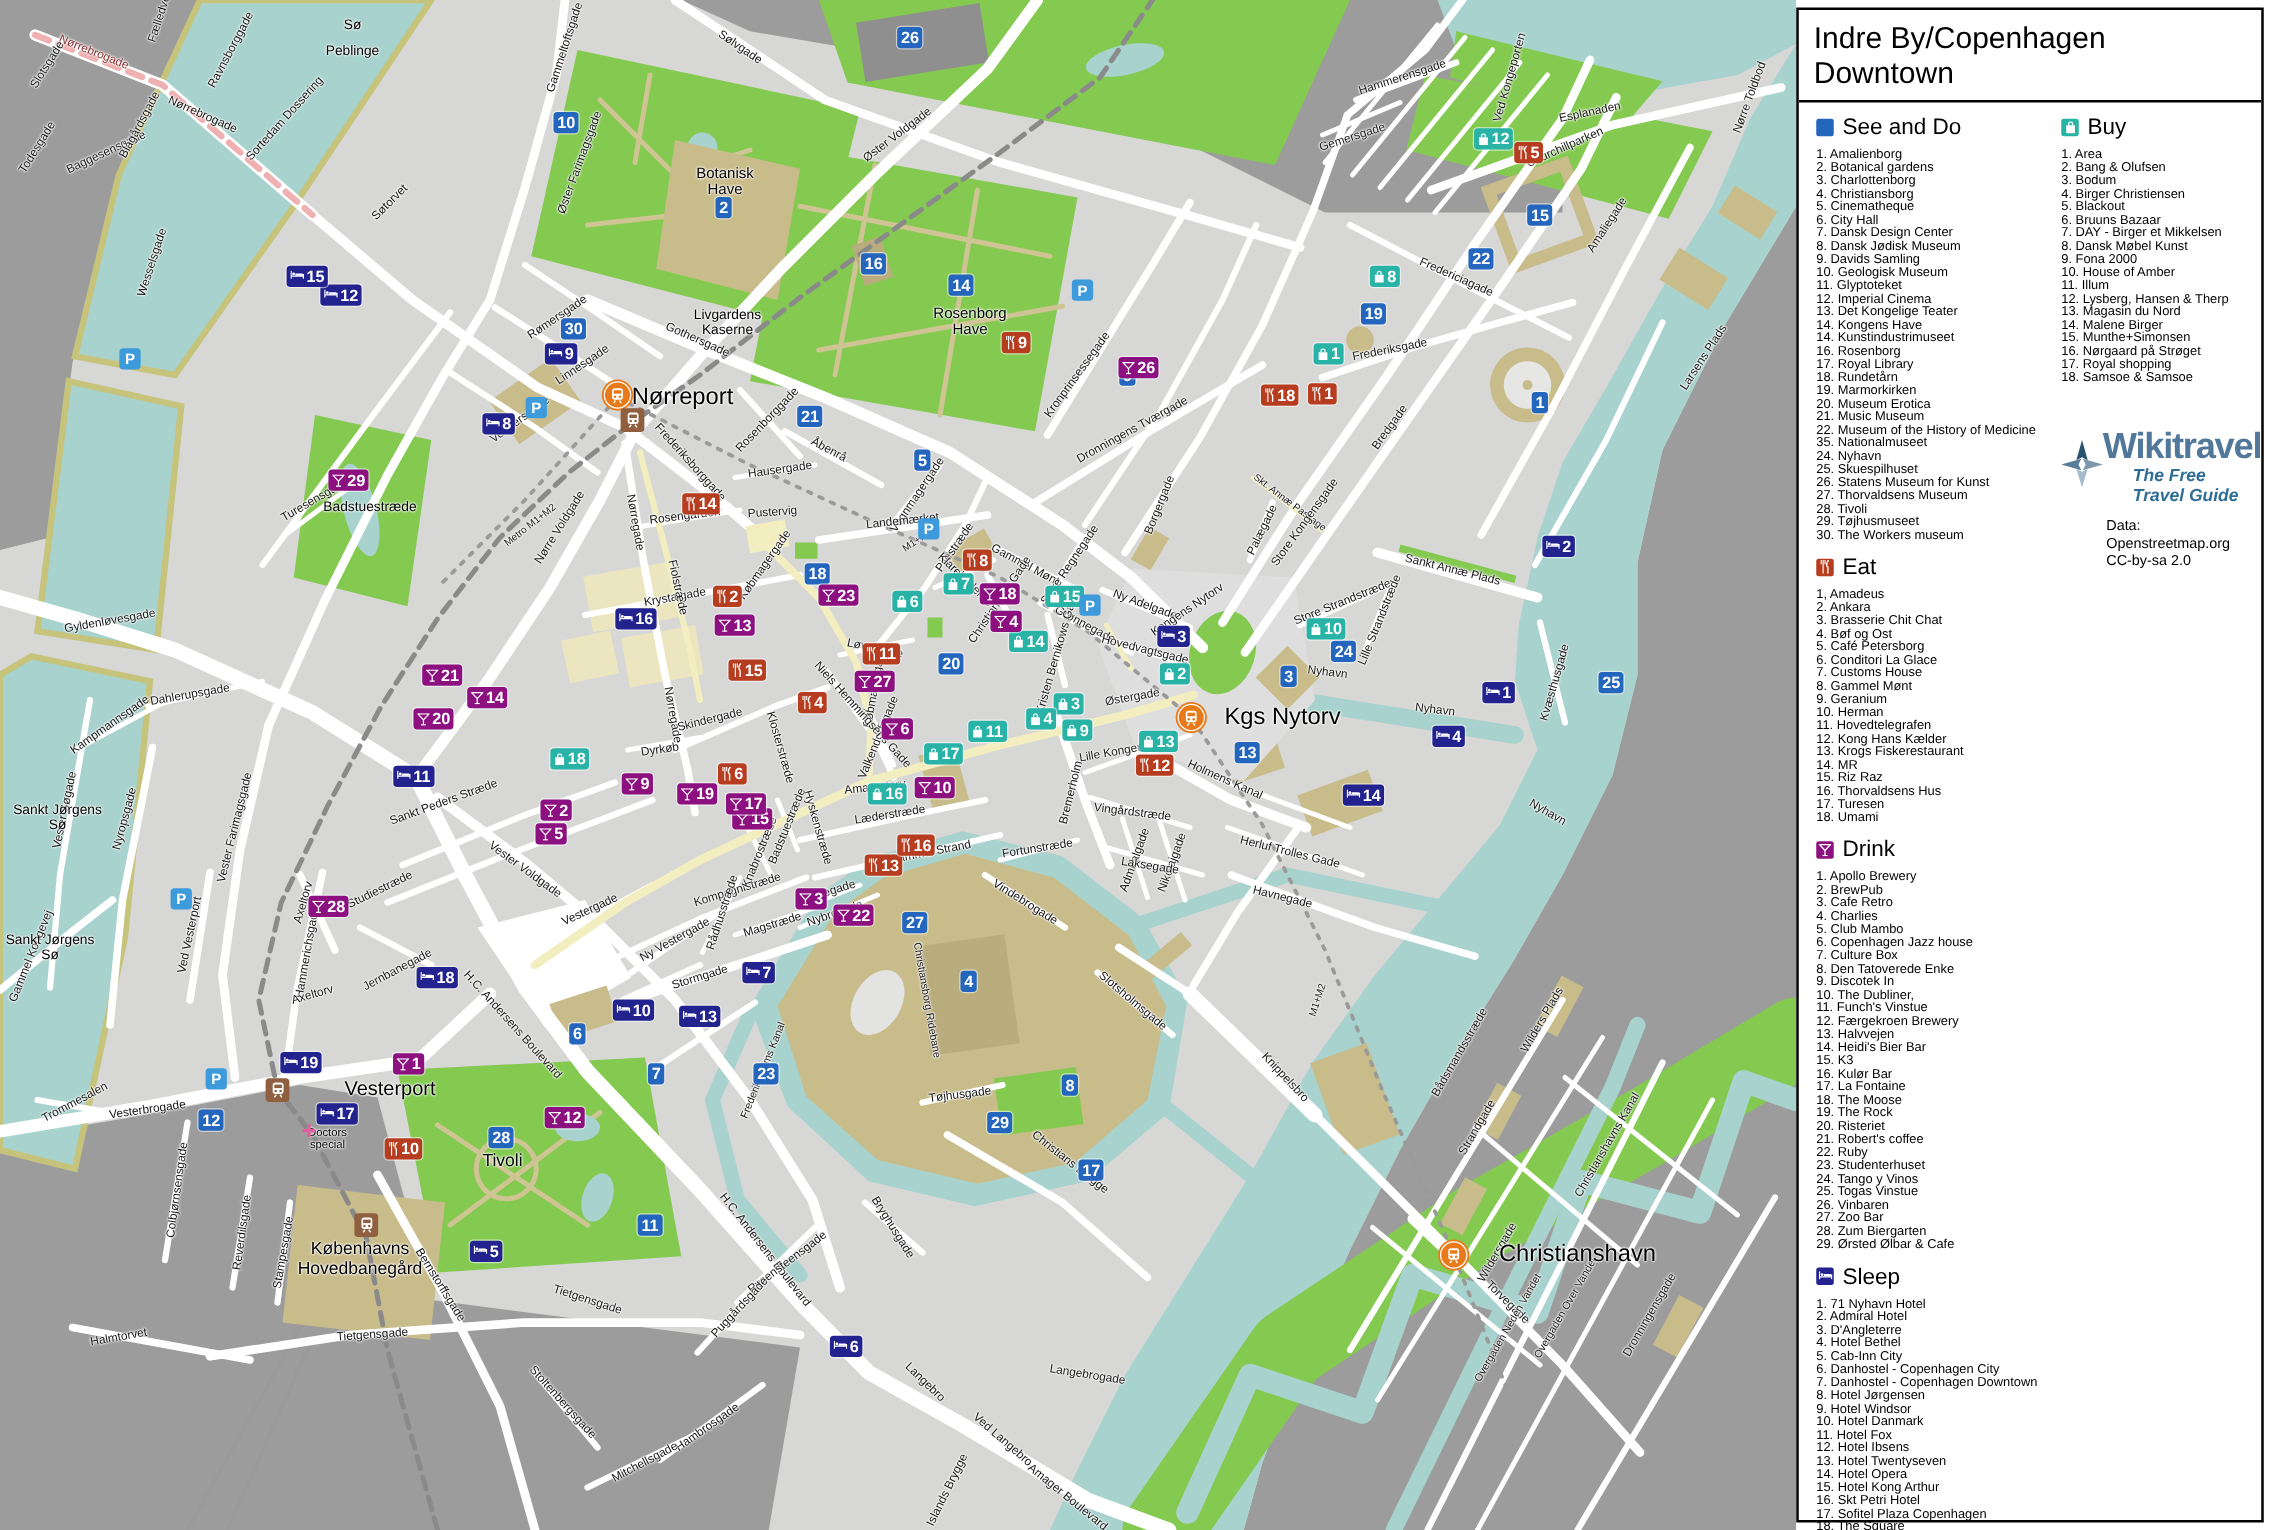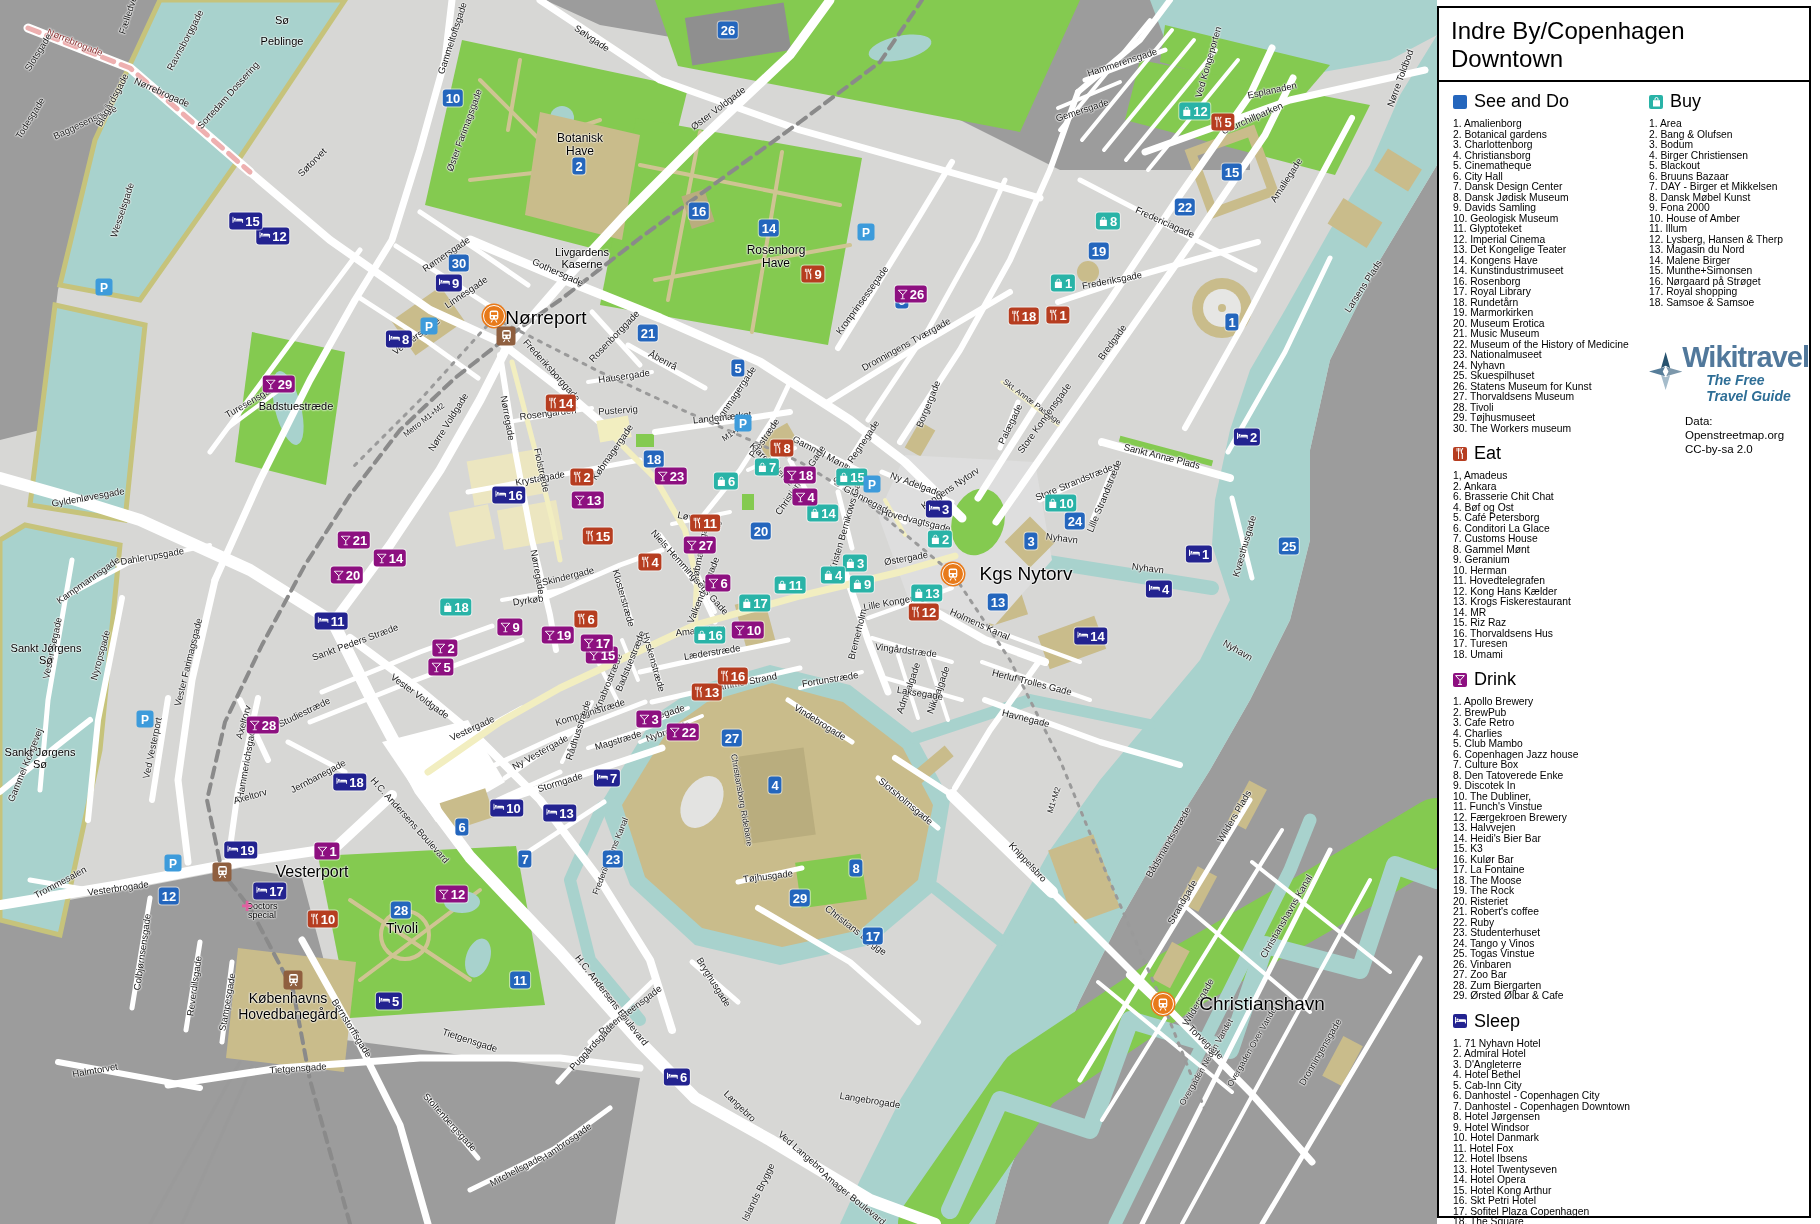--- a/index.html
+++ b/index.html
@@ -1137,42 +1137,42 @@
             <div class="sec-item">13. Det Kongelige Teater</div>
             <div class="sec-item">14. Kongens Have</div>
             <div class="sec-item">14. Kunstindustrimuseet</div>
             <div class="sec-item">16. Rosenborg</div>
             <div class="sec-item">17. Royal Library</div>
             <div class="sec-item">18. Rundetårn</div>
             <div class="sec-item">19. Marmorkirken</div>
             <div class="sec-item">20. Museum Erotica</div>
             <div class="sec-item">21. Music Museum</div>
             <div class="sec-item">22. Museum of the History of Medicine</div>
-            <div class="sec-item">23. Nationalmuseet</div>
+            <div class="sec-item">35. Nationalmuseet</div>
             <div class="sec-item">24. Nyhavn</div>
             <div class="sec-item">25. Skuespilhuset</div>
             <div class="sec-item">26. Statens Museum for Kunst</div>
             <div class="sec-item">27. Thorvaldsens Museum</div>
             <div class="sec-item">28. Tivoli</div>
             <div class="sec-item">29. Tøjhusmuseet</div>
             <div class="sec-item">30. The Workers museum</div>
           </div>
           <div>
             <div class="sec-head">
               <span class="sec-ico" style="background: rgb(182, 61, 32);">
                 <svg width="8" height="11" viewBox="0 0 8 11">
                   <path d="M1 0v3.4M2.5 0v3.4M2.5 2.6V11M4 0v3.4" stroke="#fff" stroke-width="0.9" fill="none"></path>
                   <path d="M7 0c-1.1 1-1.7 2.4-1.7 3.9 0 .9.4 1.5 1 1.8V11" stroke="#fff" stroke-width="1.1" fill="none"></path>
                 </svg>
               </span>
               <span>Eat</span>
             </div>
             <div class="sec-item">1, Amadeus</div>
             <div class="sec-item">2. Ankara</div>
-            <div class="sec-item">6. Brasserie Chit Chat</div>
+            <div class="sec-item">3. Brasserie Chit Chat</div>
             <div class="sec-item">4. Bøf og Ost</div>
             <div class="sec-item">5. Café Petersborg</div>
             <div class="sec-item">6. Conditori La Glace</div>
             <div class="sec-item">7. Customs House</div>
             <div class="sec-item">8. Gammel Mønt</div>
             <div class="sec-item">9. Geranium</div>
             <div class="sec-item">10. Herman</div>
             <div class="sec-item">11. Hovedtelegrafen</div>
             <div class="sec-item">12. Kong Hans Kælder</div>
             <div class="sec-item">13. Krogs Fiskerestaurant</div>

